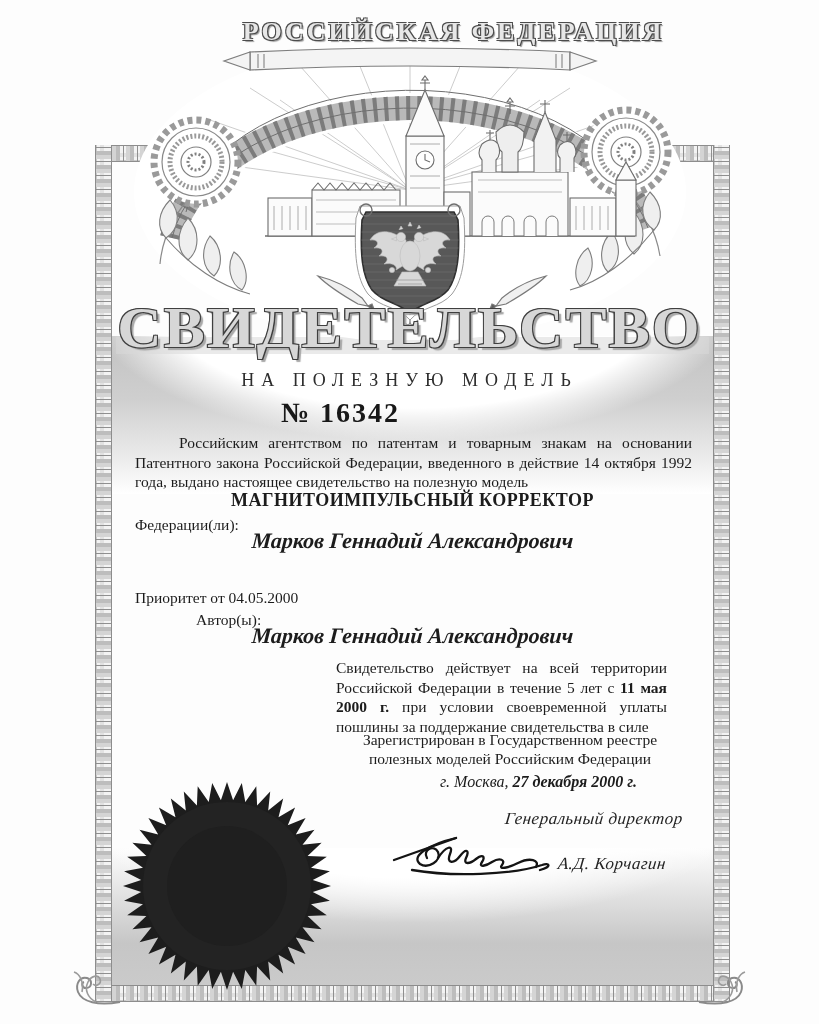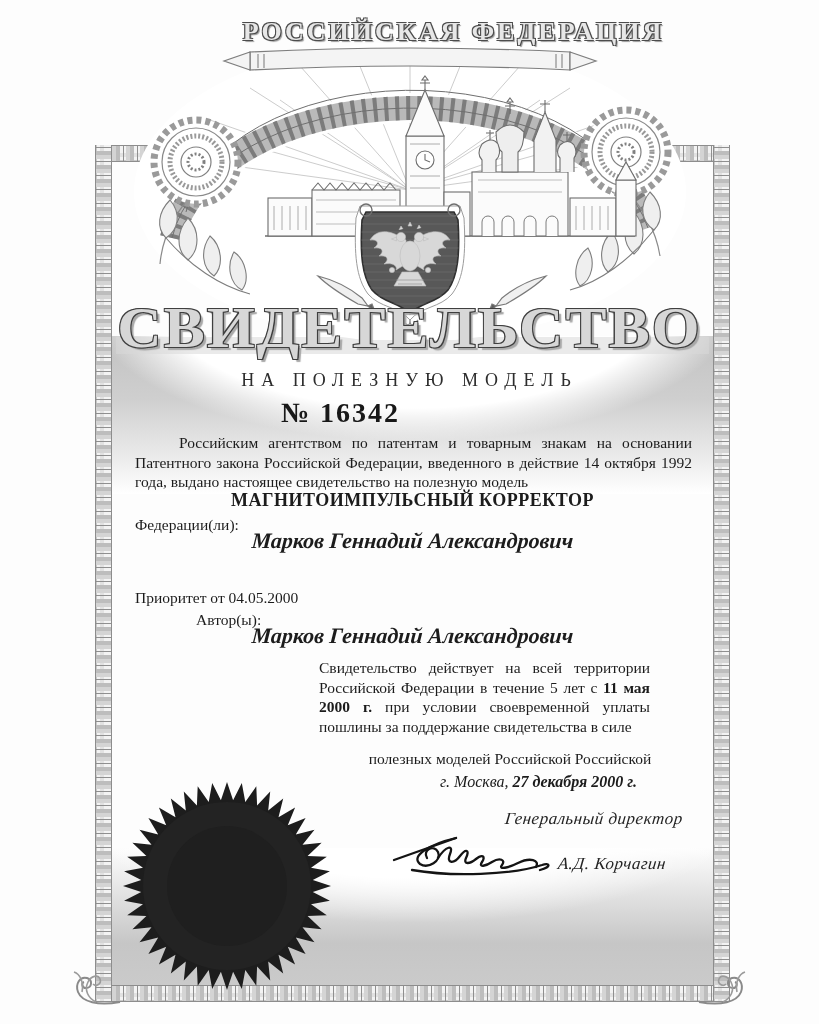--- a/index.html
+++ b/index.html
@@ -53,21 +53,21 @@
   .grant-par{left:135px;top:433px;width:557px;text-align:justify;text-indent:44px;}
   .invention-title{left:112px;top:491px;width:601px;text-align:center;font-weight:bold;font-size:18px;letter-spacing:.5px;}
   .holder-label{left:135px;top:515px;}
   .holder-name{left:112px;top:531px;width:601px;text-align:center;
     font-style:italic;font-size:22px;font-weight:bold;transform:skewX(-4deg);}
   .application-line{left:135px;top:564px;}
   .priority-line{left:135px;top:588px;}
   .authors-label{left:148px;top:610px;margin-left:48px;}
   .author-name{left:112px;top:626px;width:601px;text-align:center;
     font-style:italic;font-size:22px;font-weight:bold;transform:skewX(-4deg);}
-  .validity-par{left:319px;top:658px;width:331px;text-align:justify;}
+  .validity-par{left:336px;top:658px;width:331px;text-align:justify;}
   .registry-par{left:340px;top:730px;width:340px;text-align:center;line-height:19px;}
   .place-date{left:408px;top:772px;font-style:italic;font-size:16px;margin-left:32px;}
   .bold{font-weight:bold;}
   .sig-title{position:absolute;left:505px;top:809px;z-index:6;font-style:italic;font-size:17px;
     letter-spacing:.5px;transform:skewX(-6deg);color:#242424;}
   .sig-name{position:absolute;left:558px;top:854px;z-index:6;font-style:italic;font-size:17px;
     letter-spacing:.5px;transform:skewX(-6deg);color:#242424;}
   .sig-svg{position:absolute;left:390px;top:824px;z-index:6;}
 
   .emblem-svg{position:absolute;left:130px;top:40px;z-index:4;}
@@ -239,22 +239,22 @@
   <div class="txt authors-label">Автор(ы):</div>
   <div class="txt author-name">Марков Геннадий Александрович</div>
 
   <div class="txt validity-par">
     <span>Свидетельство действует на всей территории Российской Федерации в течение 5 лет с</span>
     <span class="bold">11 мая 2000 г.</span>
     <span>при условии своевременной уплаты пошлины за поддержание свидетельства в силе</span>
   </div>
 
   <div class="txt registry-par">
-    <br>
-    <span>полезных моделей Российской Российской</span>
+    <span>Зарегистрирован в Государственном реестре</span><br>
+    <span>полезных моделей Российским Федерации</span>
   </div>
 
   <div class="txt place-date">
     <span>г. Москва,</span>
     <span class="bold">27 декабря 2000 г.</span>
   </div>
 
   <div class="sig-title">Генеральный директор</div>
   <svg class="sig-svg" width="178" height="60" viewBox="0 0 178 60">
     <g fill="none" stroke="#141414" stroke-width="2.3" stroke-linecap="round">

